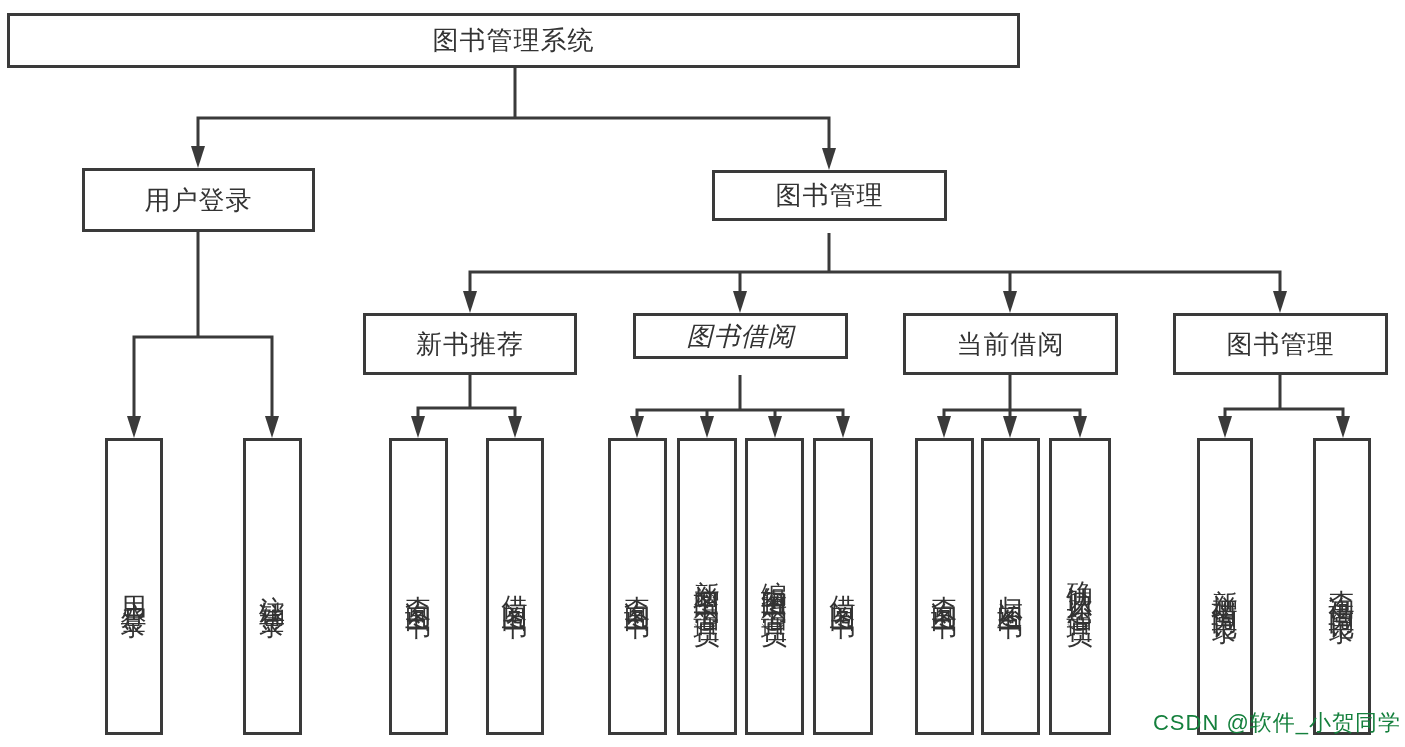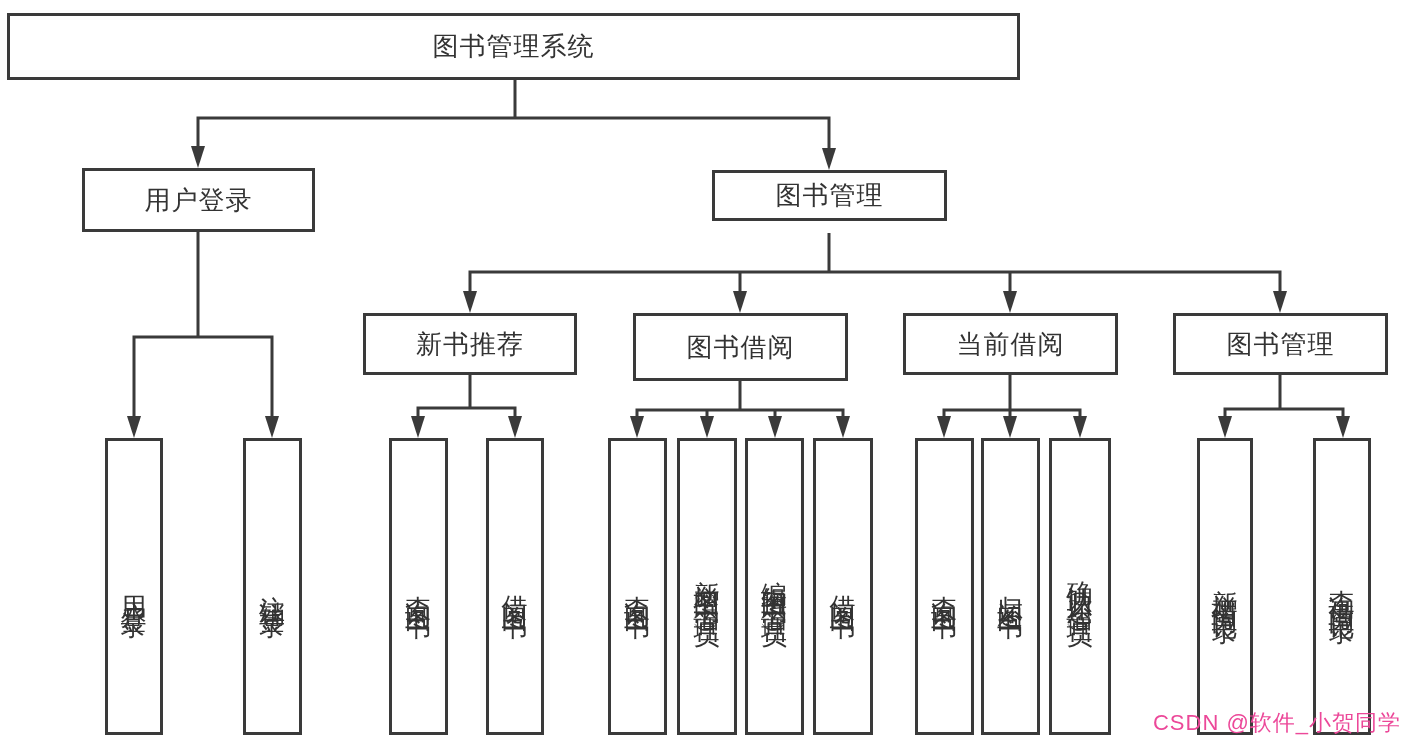--- a/index.html
+++ b/index.html
@@ -48,21 +48,21 @@
     letter-spacing: 6px;
     color: #333333;
     line-height: 1;
     white-space: nowrap;
   }
   .watermark {
     position: absolute;
     right: 4px;
     top: 708px;
     font-size: 22px;
-    color: #ec4899;
+    color: #15803d;
     z-index: 5;
     letter-spacing: 1px;
   }
 </style>
 </head>
 <body>
 
 <div class="canvas">
 
   <svg class="connector-layer" viewBox="0 0 1405 747" aria-hidden="true">
@@ -98,27 +98,27 @@
       <polygon points="768,416 782,416 775,438"></polygon>
       <polygon points="836,416 850,416 843,438"></polygon>
       <polygon points="937,416 951,416 944,438"></polygon>
       <polygon points="1003,416 1017,416 1010,438"></polygon>
       <polygon points="1073,416 1087,416 1080,438"></polygon>
       <polygon points="1218,416 1232,416 1225,438"></polygon>
       <polygon points="1336,416 1350,416 1343,438"></polygon>
     </g>
   </svg>
 
-  <div class="hnode" style="left:7px; top:13px; width:1013px; height:67px;">图书管理系统</div>
+  <div class="hnode" style="left:7px; top:13px; width:1013px; height:55px;">图书管理系统</div>
 
   <div class="hnode" style="left:82px; top:168px; width:233px; height:64px;">用户登录</div>
   <div class="hnode" style="left:712px; top:170px; width:235px; height:51px;">图书管理</div>
 
   <div class="hnode" style="left:363px; top:313px; width:214px; height:62px;">新书推荐</div>
-  <div class="hnode" style="left:633px; top:313px; width:215px; height:68px;">图书借阅</div>
+  <div class="hnode" style="left:633px; top:313px; width:215px; height:46px;font-style:italic;">图书借阅</div>
   <div class="hnode" style="left:903px; top:313px; width:215px; height:62px;font-family:Liberation Serif, serif;">当前借阅</div>
   <div class="hnode" style="left:1173px; top:313px; width:215px; height:62px;">图书管理</div>
 
   <div class="leaf" style="left:105px; top:438px; width:58px; height:297px;">
     <span>用户登录</span>
   </div>
   <div class="leaf" style="left:243px; top:438px; width:59px; height:297px;">
     <span>注销登录</span>
   </div>
 

